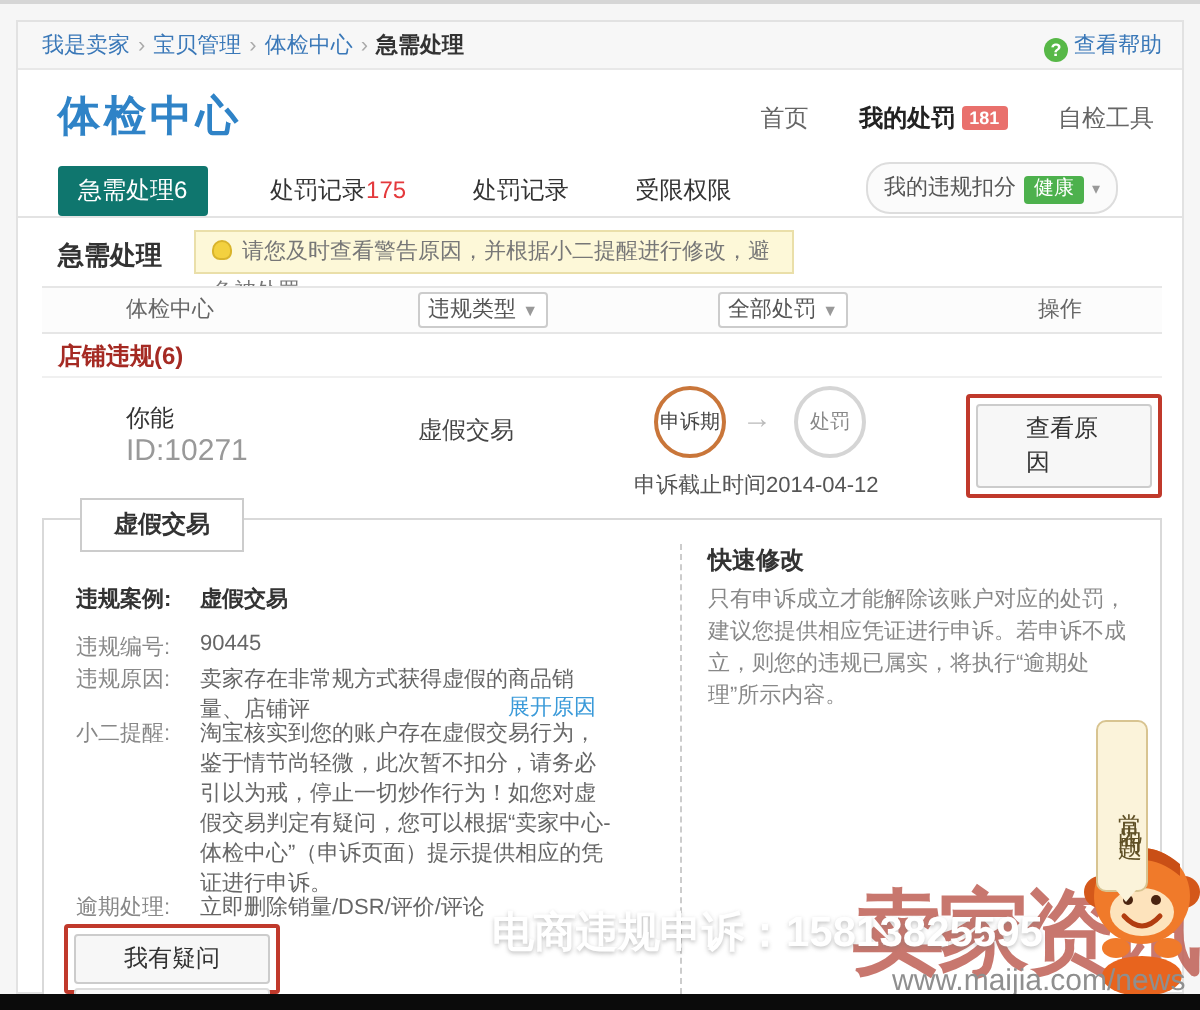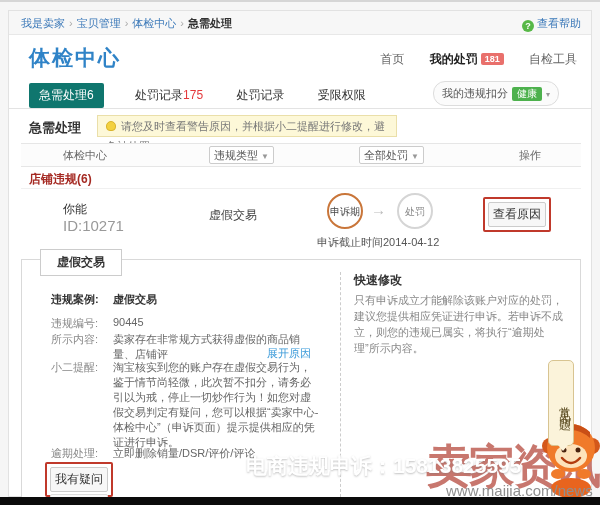--- a/index.html
+++ b/index.html
@@ -62,27 +62,27 @@
   .shopname { position:absolute; left:42px; top:12px; font-size:12px; color:#333; }
   .shopid { position:absolute; left:42px; top:28px; font-size:15px; color:#999; }
   .vtype { position:absolute; left:188px; top:18px; font-size:12px; color:#444; }
   .stagewrap { position:absolute; left:300px; top:2px; width:130px; height:64px; }
   .circle { position:absolute; width:36px; height:36px; border-radius:50%; font-size:10px; line-height:11px; display:flex; align-items:center; justify-content:center; text-align:center; background:#fff; }
   .c1 { left:6px; top:2px; border:2px solid #c9763a; color:#444; }
   .c2 { left:76px; top:2px; border:2px solid #d5d5d5; color:#888; }
   .stagearrow { position:absolute; left:50px; top:10px; color:#bbb; font-size:15px; font-weight:bold; }
   .deadline { position:absolute; left:296px; top:46px; font-size:11px; color:#555; }
   .annot { display:inline-block; border:2px solid #c0392b; padding:3px; border-radius:2px; background:transparent; }
-  .btn { display:inline-block; background:#f7f7f7; border:1px solid #ccc; border-radius:2px; font-size:12px; color:#333; padding:3px 4px; cursor:pointer; }
+  .btn { display:inline-block; background:#f7f7f7; border:1px solid #ccc; border-radius:2px; font-size:12px; color:#333; padding:3px 24px; cursor:pointer; }
   .rowaction { position:absolute; left:462px; top:8px; }
 
   
   .detail { position:absolute; left:12px; top:248px; width:560px; height:239px; border:1px solid #d9d9d9; background:#fff; }
   .dtab { position:absolute; left:18px; top:-11px; background:#fff; border:1px solid #ccc; font-size:12px; font-weight:bold; color:#333; padding:4px 16px; box-shadow:0 1px 0 #fff; }
-  .dleft { position:absolute; left:13px; top:0; width:306px; height:100%; }
+  .dleft { position:absolute; left:0; top:0; width:306px; height:100%; }
   .drow { position:absolute; left:16px; font-size:11px; color:#888; }
   .drow .lab { display:inline-block; width:62px; color:#888; vertical-align:top; }
   .drow .val { display:inline-block; width:208px; color:#666; }
   .drow.bold .lab, .drow.bold .val { color:#333; font-weight:bold; }
   .expand-link { position:absolute; left:232px; top:86px; font-size:11px; color:#3a9ad9; text-decoration:none; }
   .d-case { top:32px; }
   .d-num  { top:56px; }
   .d-rea  { top:72px; }
   .d-tip  { top:100px; line-height:15px; }
   .d-apl  { top:168px; }
@@ -178,21 +178,21 @@
         <span class="annot"><span class="btn">查看原因</span></span>
       </div>
     </div>
 
     <div class="detail">
       <div class="dtab">虚假交易</div>
 
       <div class="dleft">
         <div class="drow bold d-case"><span class="lab">违规案例:</span><span class="val">虚假交易</span></div>
         <div class="drow d-num"><span class="lab">违规编号:</span><span class="val">90445</span></div>
-        <div class="drow d-rea"><span class="lab">所示内容:</span><span class="val">卖家存在非常规方式获得虚假的商品销量、店铺评</span></div>
+        <div class="drow d-rea"><span class="lab">违规原因:</span><span class="val">卖家存在非常规方式获得虚假的商品销量、店铺评</span></div>
         <a href="#" class="expand-link">展开原因</a>
         <div class="drow d-tip"><span class="lab">小二提醒:</span><span class="val">淘宝核实到您的账户存在虚假交易行为，鉴于情节尚轻微，此次暂不扣分，请务必引以为戒，停止一切炒作行为！如您对虚假交易判定有疑问，您可以根据“卖家中心-体检中心”（申诉页面）提示提供相应的凭证进行申诉。</span></div>
         <div class="drow d-over"><span class="lab">逾期处理:</span><span class="val">立即删除销量/DSR/评价/评论</span></div>
         <div class="d-btn1"><span class="annot"><span class="btn">我有疑问</span></span></div>
         <div class="d-btn2"><span class="btn btn-disabled">申诉过期</span></div>
         <div class="d-expired">已过申诉期，不能进行申诉</div>
       </div>
 
       <div class="dashsep"></div>
 

